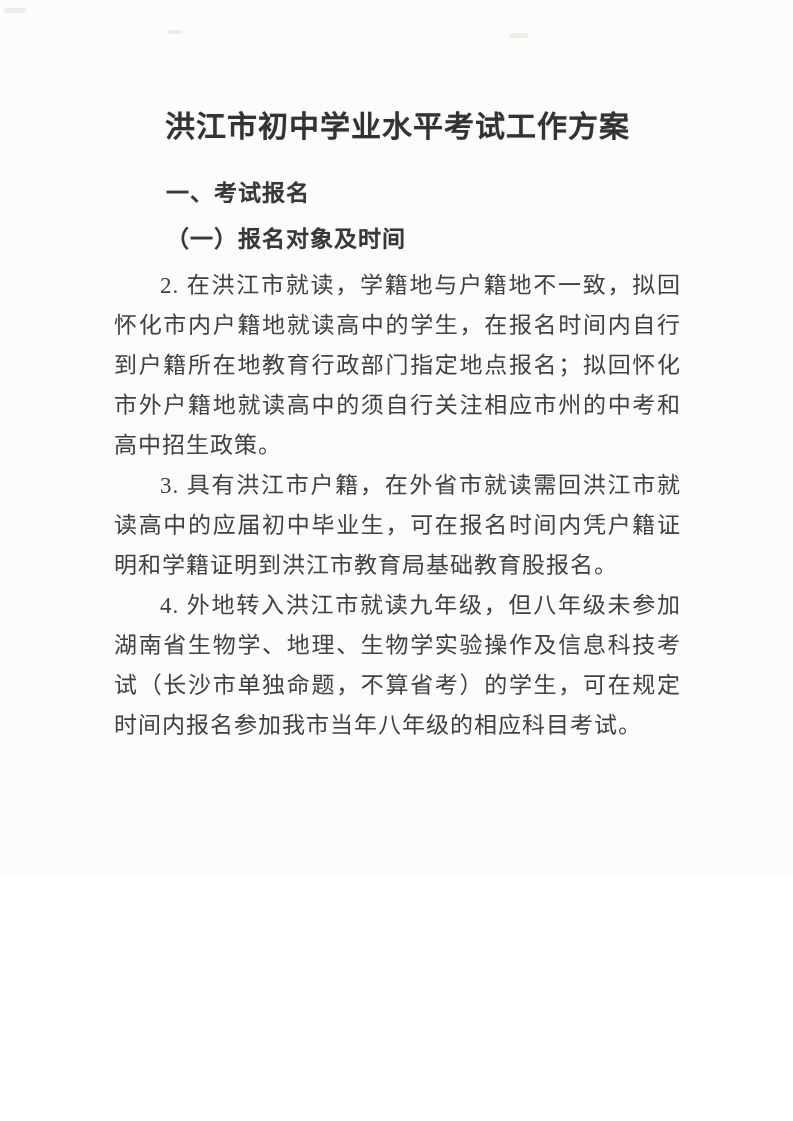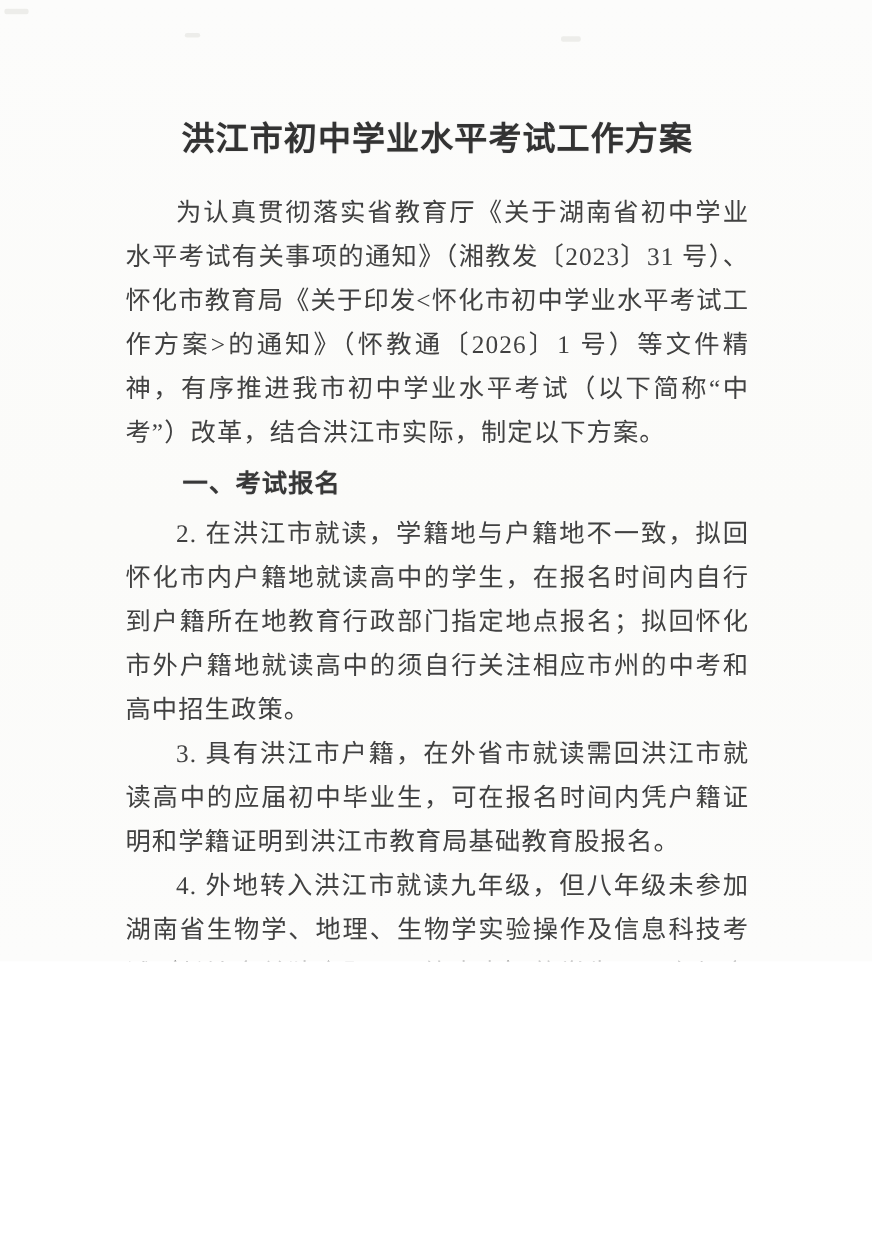--- a/index.html
+++ b/index.html
@@ -79,24 +79,24 @@
 <div class="page">
 
   <span class="scan-artifact a1"></span>
   <span class="scan-artifact a2"></span>
   <span class="scan-artifact a3"></span>
 
   <div class="content">
 
     <h1 class="doc-title">洪江市初中学业水平考试工作方案</h1>
 
-    <p class="para">为认真贯彻落实省教育厅《关于湖南省初中学业水平考试有关事项的通知》（湘教发〔2023〕31 号）、怀化市教育局《关于印发&lt;怀化市初中学业水平考试工作方案&gt;的通知》（怀教通〔2026〕1 号）等文件精神，有序推进我市初中学业水平考试（以下简称“中考”）改革，结合洪江市实际，制定以下方案。</p>
 
     <p class="heading">一、考试报名</p>
 
+    <p class="heading">（一）报名对象及时间</p>
 
 
     <p class="para">2. 在洪江市就读，学籍地与户籍地不一致，拟回怀化市内户籍地就读高中的学生，在报名时间内自行到户籍所在地教育行政部门指定地点报名；拟回怀化市外户籍地就读高中的须自行关注相应市州的中考和高中招生政策。</p>
 
     <p class="para">3. 具有洪江市户籍，在外省市就读需回洪江市就读高中的应届初中毕业生，可在报名时间内凭户籍证明和学籍证明到洪江市教育局基础教育股报名。</p>
 
     <p class="para">4. 外地转入洪江市就读九年级，但八年级未参加湖南省生物学、地理、生物学实验操作及信息科技考试（长沙市单独命题，不算省考）的学生，可在规定时间内报名参加我市当年八年级的相应科目考试。</p>
 
   </div>
 

